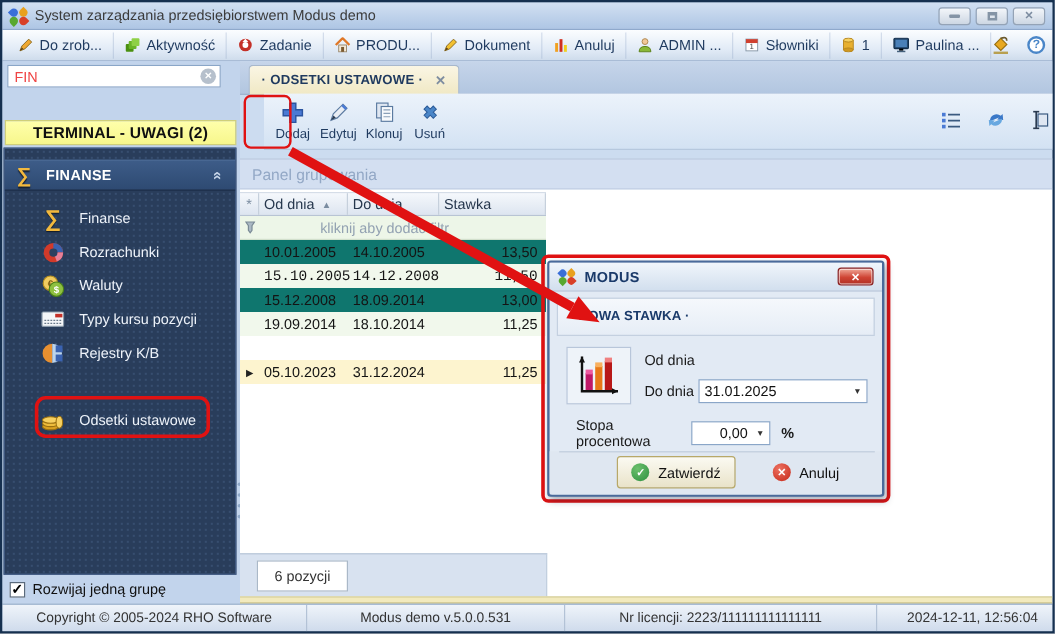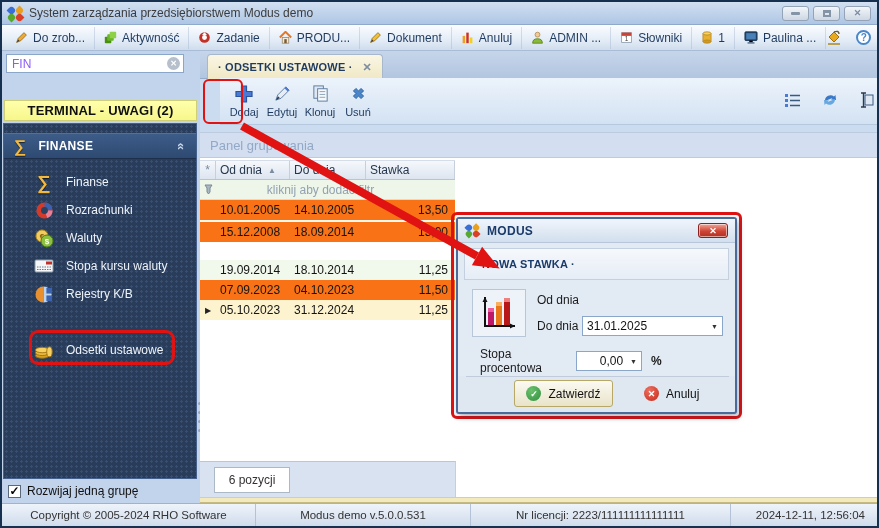--- a/index.html
+++ b/index.html
@@ -34,21 +34,21 @@
     border-right:1px solid rgba(150,170,200,.35);white-space:nowrap;}
   .mitem svg{flex:0 0 auto;}
   .mright{margin-left:auto;display:flex;align-items:center;gap:14px;padding-right:8px;}
   .helpcirc{width:15px;height:15px;border-radius:50%;border:2px solid #4a86c8;color:#4a86c8;background:#fff;
     font-weight:bold;font-size:10px;display:flex;align-items:center;justify-content:center;box-sizing:border-box;}
 
   
   .leftcol{left:0;top:49px;width:198px;height:452px;background:#c2d4ec;}
   .searchbox{left:4px;top:3px;width:178px;height:19px;background:#fff;border:1px solid #8aa6c8;
     display:flex;align-items:center;padding:0 3px;box-sizing:border-box;}
-  .searchbox input{border:0;outline:0;flex:1;font:12px "Liberation Sans",sans-serif;color:#8b5cf6;background:transparent;min-width:0;}
+  .searchbox input{border:0;outline:0;flex:1;font:12px "Liberation Sans",sans-serif;color:#ef4444;background:transparent;min-width:0;}
   .clearbtn{width:13px;height:13px;border-radius:50%;background:#b6c0cc;color:#fff;font-size:8px;font-weight:bold;
     display:flex;align-items:center;justify-content:center;}
   .ybtn{left:2px;width:193px;height:21px;background:linear-gradient(#ffffab,#f7f78c);border:1px solid #cfcf7a;
     box-sizing:border-box;display:flex;align-items:center;justify-content:center;color:#101010;
     font-size:13px;font-weight:bold;letter-spacing:.2px;}
   .sidebar{left:1px;top:72px;width:194px;height:356px;background-color:#293d5b;
     background-image:radial-gradient(rgba(120,160,210,.18) 1px,transparent 1.2px);background-size:5px 5px;
     border:1px solid #45engaged;border:1px solid #45608a;box-sizing:border-box;}
   .navheader{left:0;top:9px;width:192px;height:26px;background:linear-gradient(#3d5c88,#2e4a72);
     border-top:1px solid #50719e;border-bottom:1px solid #1d2f4a;display:flex;align-items:center;
@@ -91,21 +91,21 @@
   .ghead{left:0;top:2px;width:255px;height:20px;display:flex;background:linear-gradient(#f5f8fc,#dde5f0);
     border-bottom:1px solid #b8c4d4;border-top:1px solid #d5dde8;box-sizing:border-box;}
   .gh{border-right:1px solid #c6d0dc;display:flex;align-items:center;padding:0 4px;box-sizing:border-box;
     color:#26374d;font-size:12px;gap:6px;}
   .sortarrow{color:#7a8ca0;font-size:8px;}
   .gfilter{left:0;top:22px;width:255px;height:20px;background:#edf6e8;border-bottom:1px solid #d2e0cc;
     display:flex;align-items:center;box-sizing:border-box;color:#93a2b2;font-size:12px;}
   .gfilter .ind{width:16px;display:flex;align-items:center;justify-content:center;}
   .gfilter .hint{flex:1;text-align:center;padding-right:30px;white-space:nowrap;overflow:hidden;}
   .trow{left:0;width:255px;height:20px;display:flex;align-items:center;box-sizing:border-box;
-    color:#141414;font-size:12px;background:#f97316;}
+    color:#141414;font-size:12px;background:#0f766e;}
   .trow.alt{background:#f1f8ec;}
   .trow.sel{background:#fdf4cf;}
   .tc{padding:0 4px;box-sizing:border-box;white-space:nowrap;}
   .tc.ind{width:16px;padding:0;text-align:center;font-size:8px;color:#222;}
   .tc.c1{width:74px;} .tc.c2{width:76px;} .tc.c3{width:89px;text-align:right;padding-right:7px;}
   .gfooter{left:0;top:303px;width:256px;height:36px;background:#d8e2f0;border-top:1px solid #b8c6d8;
     border-right:1px solid #c2cfdf;box-sizing:border-box;}
   .countbtn{left:14px;top:5px;width:76px;height:26px;background:#fff;border:1px solid #aab8c8;
     display:flex;align-items:center;justify-content:center;color:#333;font-size:12px;box-sizing:border-box;}
   .ystrip{left:0;top:446px;width:677px;height:6px;background:#f2eabd;border-top:1px solid #d8cf9a;
@@ -319,21 +319,21 @@
         </div>
 
       <div class="abs navitem" style="top:128px;">
         <span class="ic">
           <svg width="20" height="14" viewBox="0 0 20 14">
               <rect x="1" y="1" width="18" height="12" rx="1" fill="#f4f6f8" stroke="#8a9aaa"></rect>
               <rect x="12" y="2.5" width="6" height="3" fill="#c43028"></rect>
               <path d="M3 8 h14 M3 10.5 h14" stroke="#6a7a8a" stroke-width="1" stroke-dasharray="1.5 1"></path>
             </svg>
           </span>
-        <span>Stopa kursu waluty</span>
+        <span>Typy kursu pozycji</span>
         </div>
 
       <div class="abs navitem" style="top:156px;">
         <span class="ic">
           <svg width="19" height="19" viewBox="0 0 20 20">
               <path d="M9 10 L9 1.5 A8.5 8.5 0 0 0 9 18.5 Z" fill="#e89030"></path>
               <path d="M9 10 L9 1.5 A8.5 8.5 0 0 1 9 18.5 Z" fill="#bcd4ec"></path>
               <rect x="12" y="3" width="6" height="6" fill="#3a62b0"></rect>
               <rect x="12" y="11" width="6" height="6" fill="#3a62b0"></rect>
             </svg>
@@ -469,37 +469,31 @@
         <span class="tc c1">10.01.2005</span>
         <span class="tc c2">14.10.2005</span>
         <span class="tc c3">13,50</span>
       </div>
       <div class="abs trow alt" style="top:62px;font-family:Liberation Mono, monospace;">
         <span class="tc ind"></span>
         <span class="tc c1">15.10.2005</span>
         <span class="tc c2">14.12.2008</span>
         <span class="tc c3">11,50</span>
       </div>
-      <div class="abs trow" style="top:64px;">
+      <div class="abs trow" style="top:82px;">
         <span class="tc ind"></span>
         <span class="tc c1">15.12.2008</span>
         <span class="tc c2">18.09.2014</span>
         <span class="tc c3">13,00</span>
       </div>
       <div class="abs trow alt" style="top:102px;">
         <span class="tc ind"></span>
         <span class="tc c1">19.09.2014</span>
         <span class="tc c2">18.10.2014</span>
         <span class="tc c3">11,25</span>
-      </div>
-      <div class="abs trow" style="top:122px;">
-        <span class="tc ind"></span>
-        <span class="tc c1">07.09.2023</span>
-        <span class="tc c2">04.10.2023</span>
-        <span class="tc c3">11,50</span>
       </div>
       <div class="abs trow sel" style="top:142px;">
         <span class="tc ind">▶</span>
         <span class="tc c1">05.10.2023</span>
         <span class="tc c2">31.12.2024</span>
         <span class="tc c3">11,25</span>
       </div>
 
       <div class="abs gfooter">
         <div class="abs countbtn">

